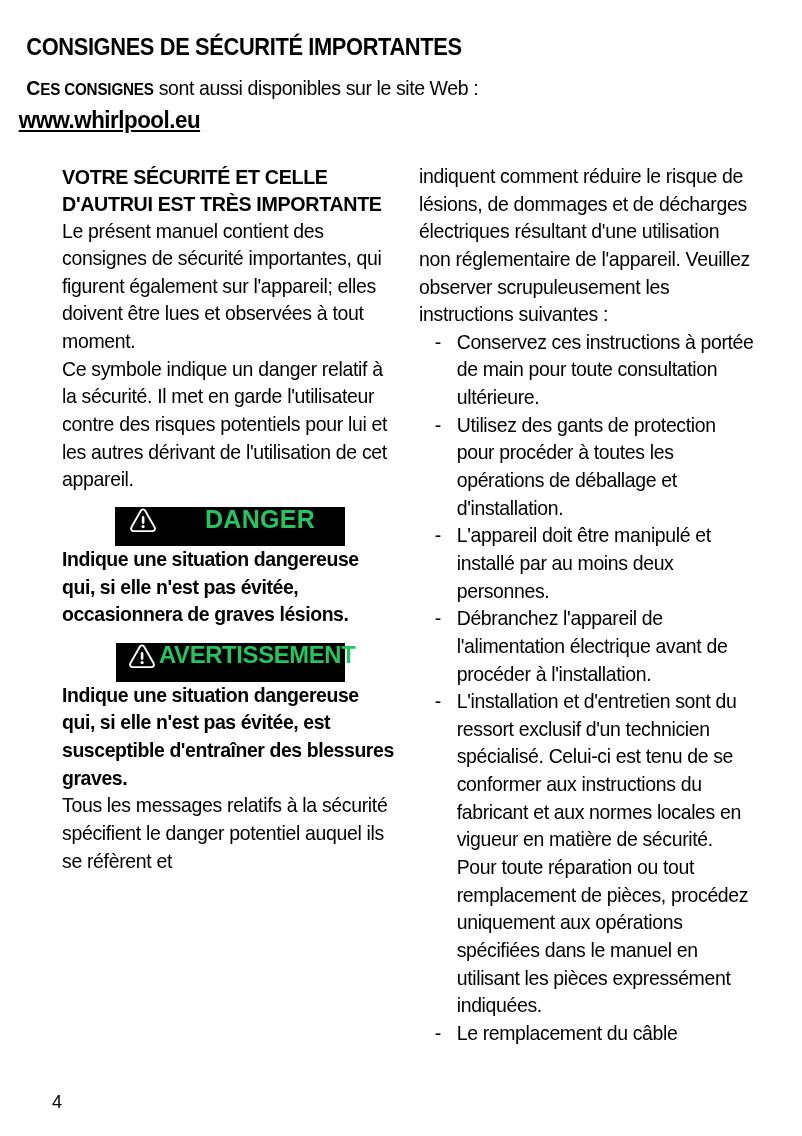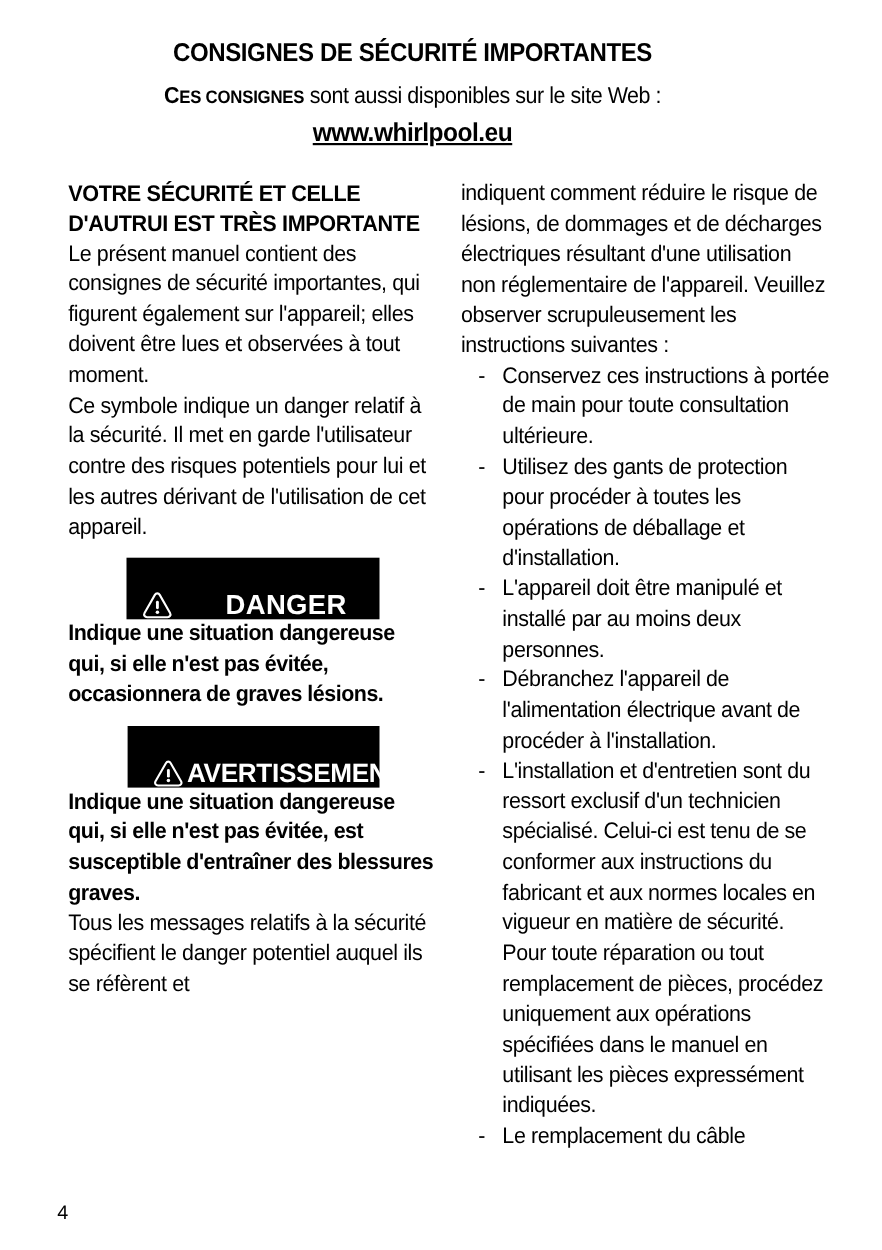--- a/index.html
+++ b/index.html
@@ -19,21 +19,20 @@
     overflow: hidden;
     box-sizing: border-box;
   }
 
   
   .header {
     position: absolute;
     left: 0;
     top: 34px;
     width: 750px;
-    text-align: center;
   }
   .doc-title {
     font-size: 23.5px;
     font-weight: bold;
     letter-spacing: -0.4px;
     line-height: 1.12;
     margin: 0;
     transform: scaleX(0.93);
     transform-origin: center center;
   }
@@ -110,37 +109,37 @@
     position: absolute;
     left: 2px;
     top: 4px;
     width: 51px;
     height: 46px;
   }
 
   
   .banner {
     background: #000000;
-    color: #ffffff;
+    color: #22c55e;
     display: flex;
-    align-items: flex-end;
-    height: 56px;
+    align-items: flex-start;
+    height: 39px;
     box-sizing: border-box;
   }
   .banner-danger {
     margin: 13px 0 0 53px;
     width: 230px;
     justify-content: flex-start;
     padding-left: 14px;
   }
   .banner-warning {
     margin: 14px 0 0 54px;
     width: 229px;
     justify-content: flex-start;
-    padding-left: 23px;
+    padding-left: 12px;
   }
   .banner-icon { flex: 0 0 auto; display: block; }
   .banner-label {
     font-weight: bold;
     letter-spacing: -0.2px;
     line-height: 1;
     white-space: nowrap;
   }
   .banner-danger .banner-label {
     font-size: 25px;

